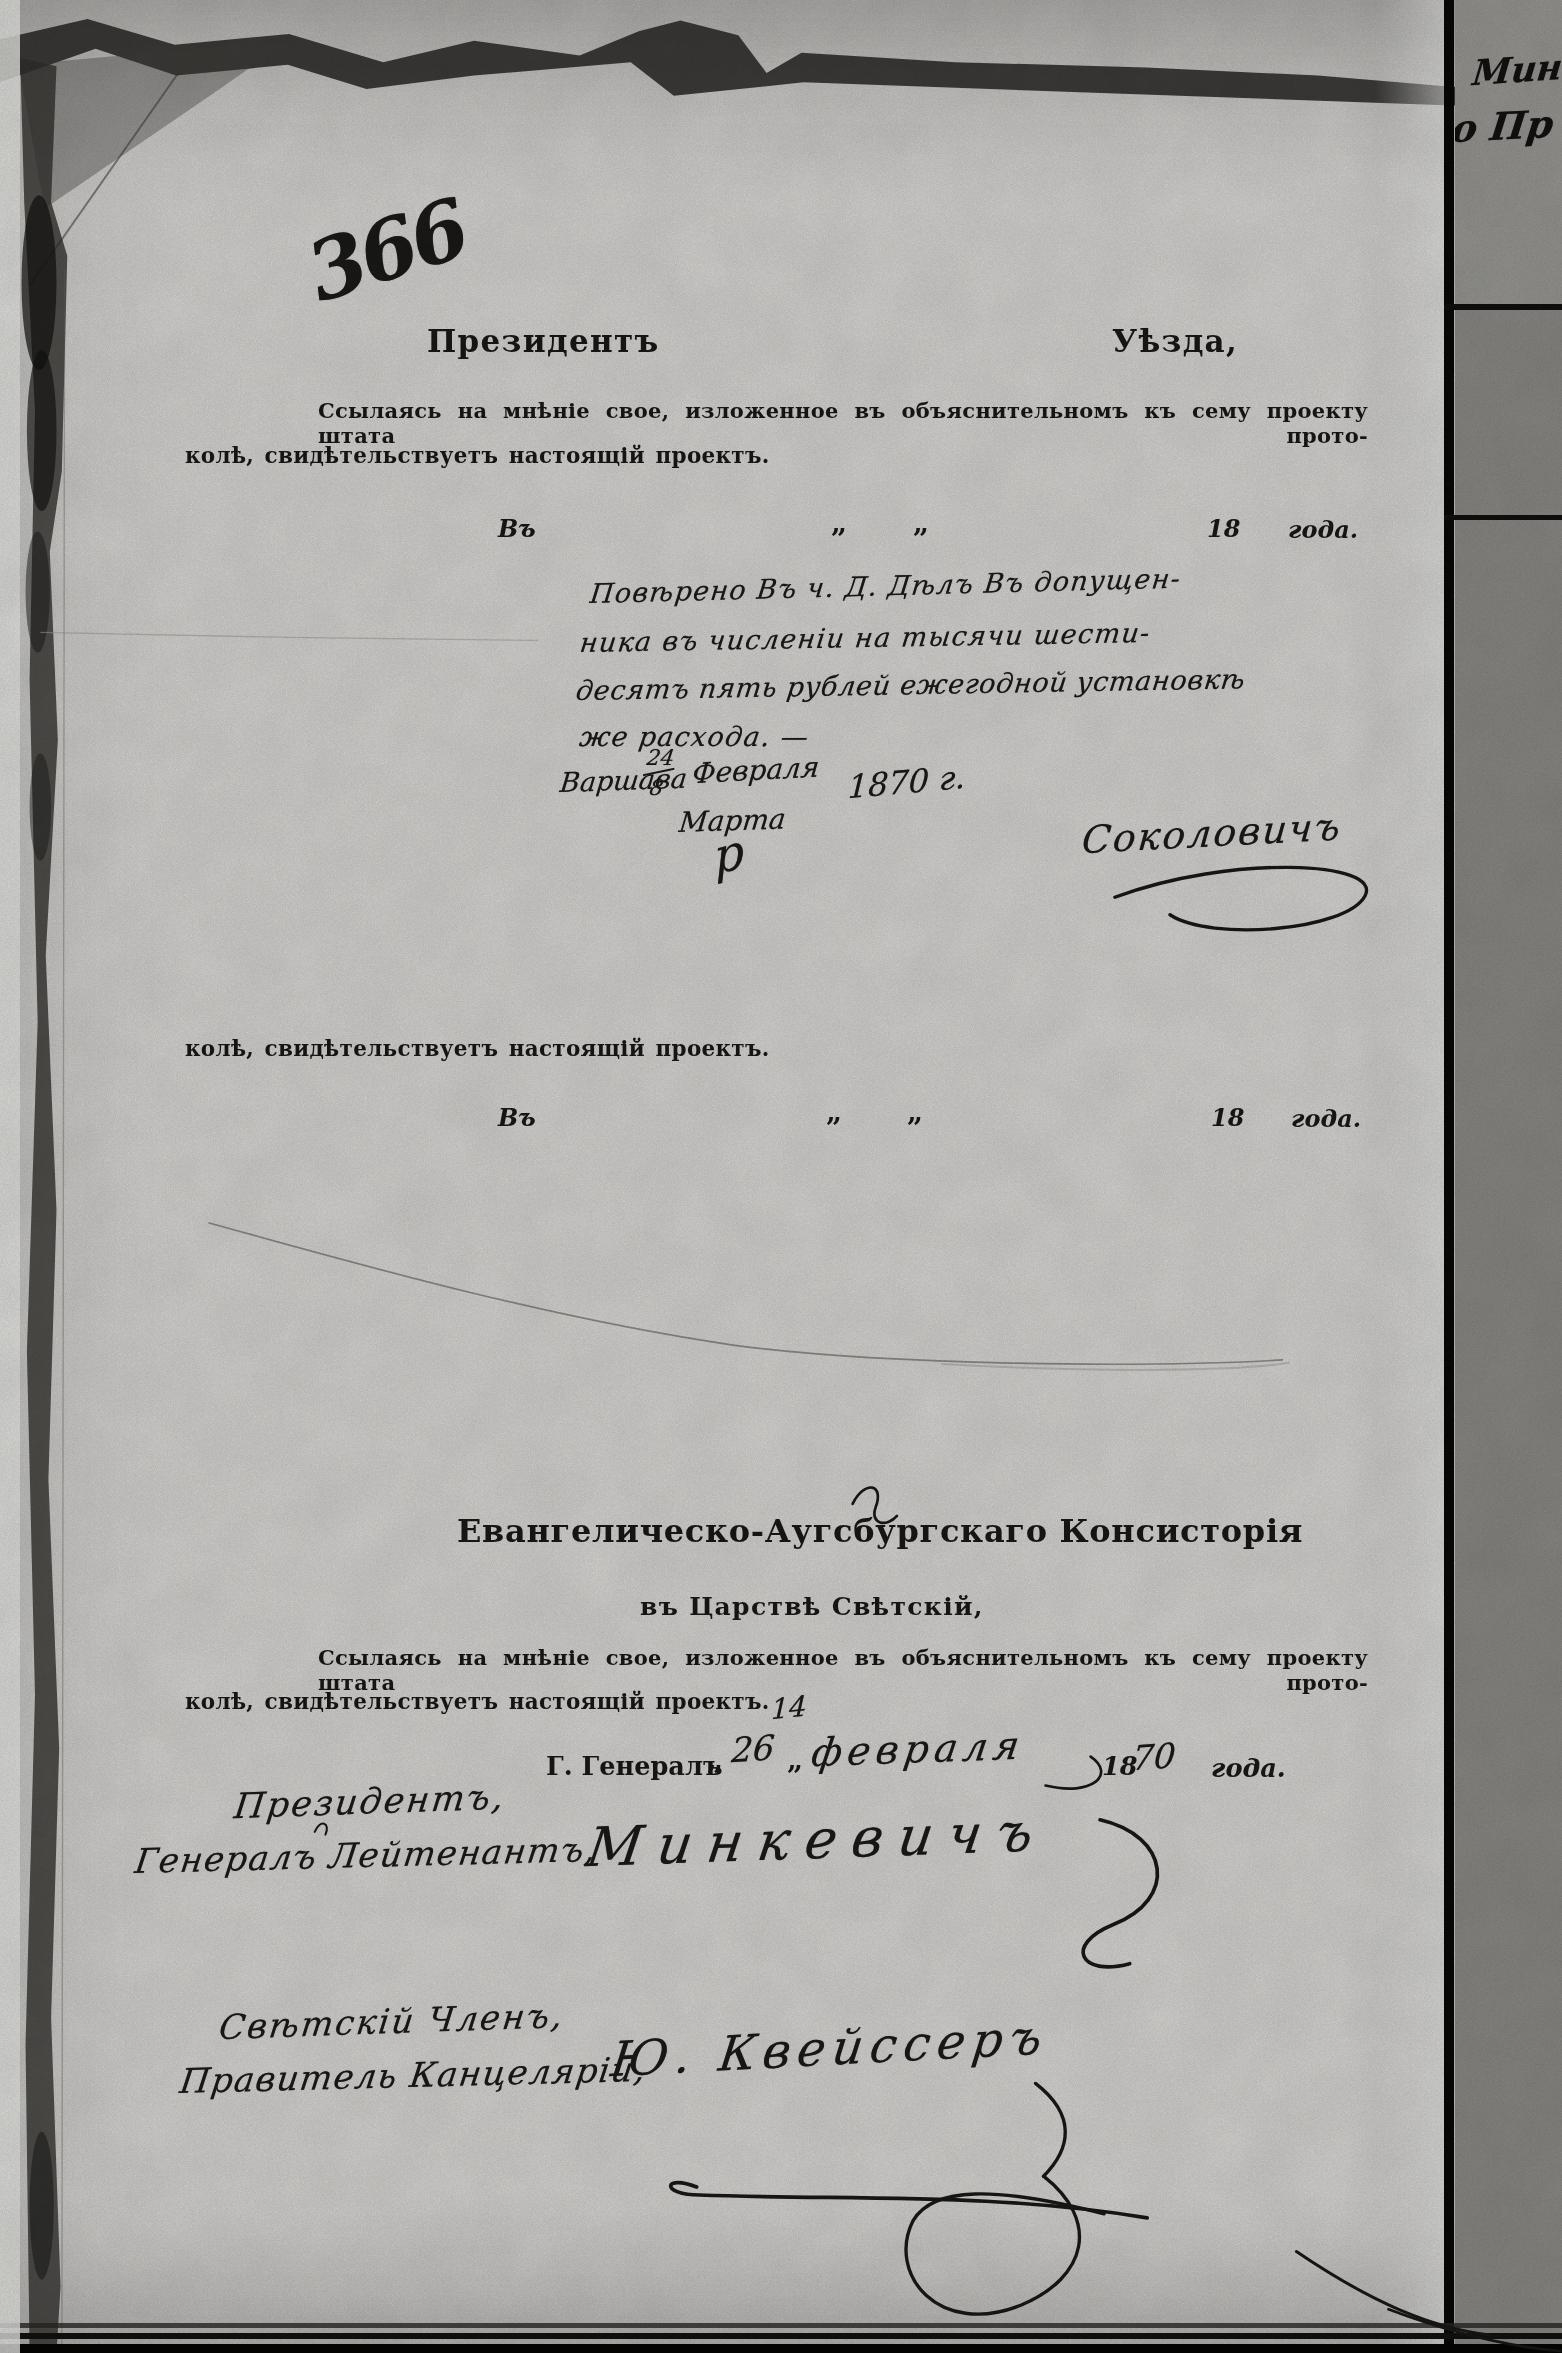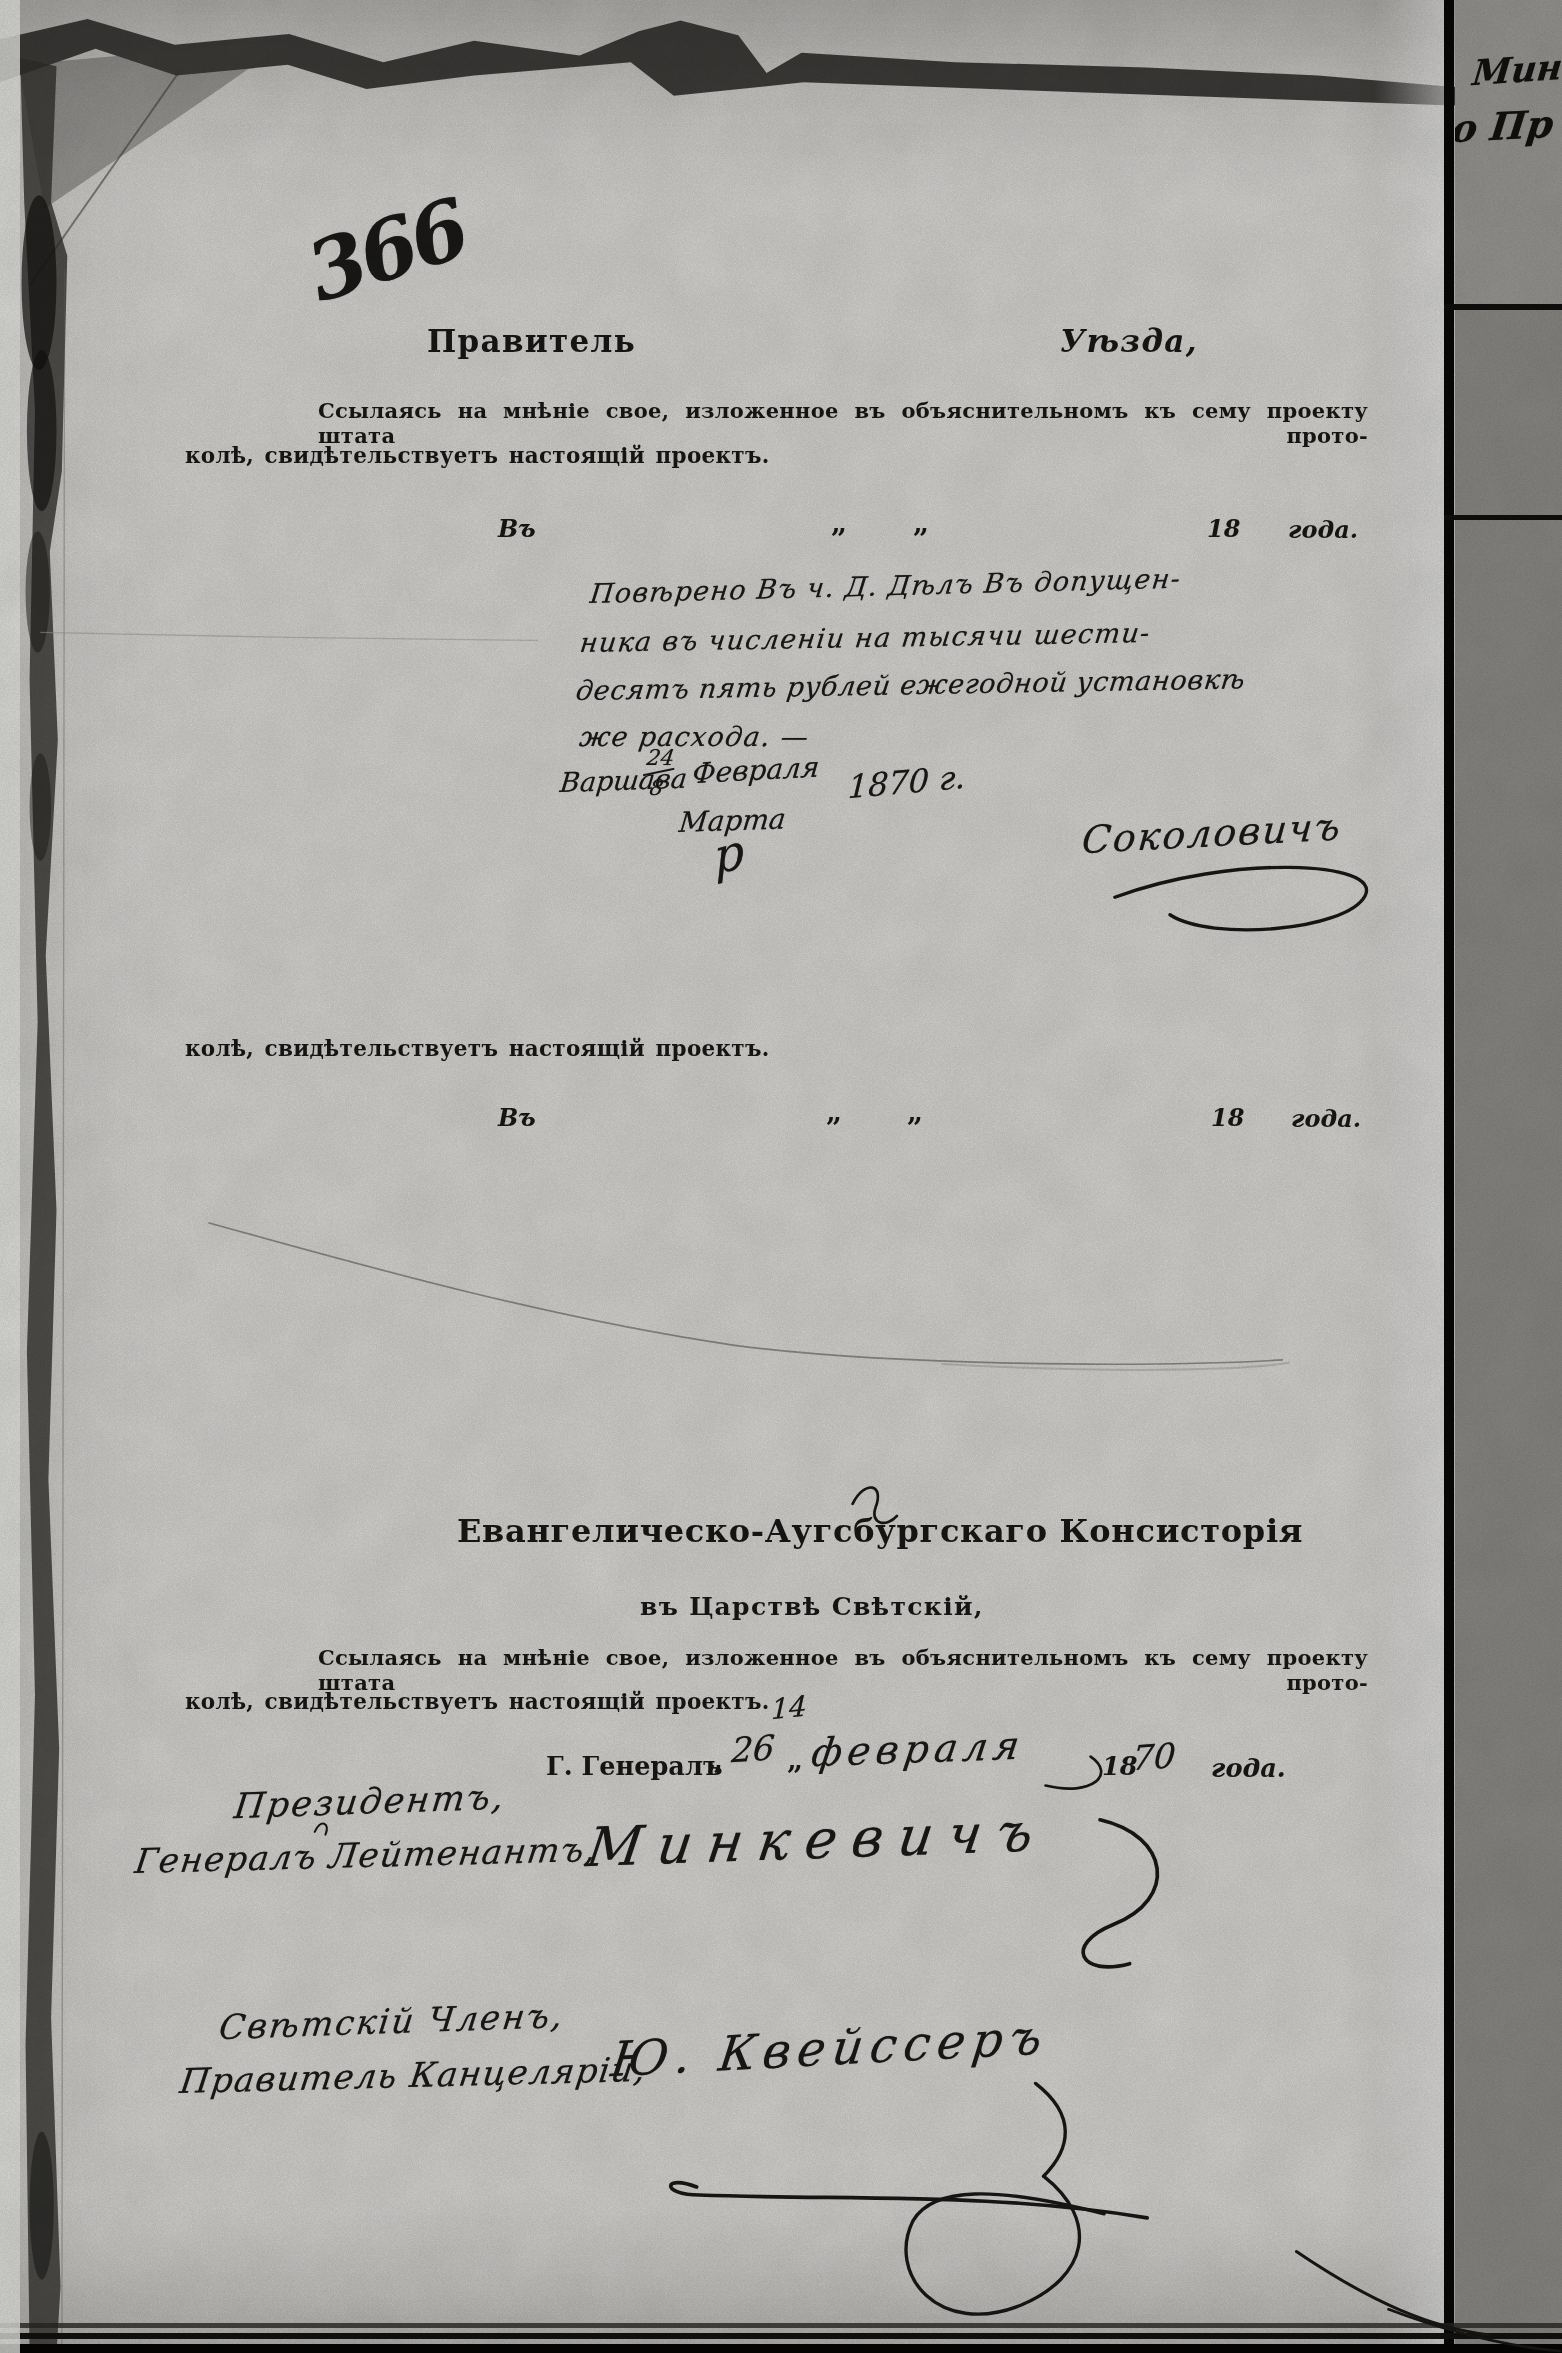--- a/index.html
+++ b/index.html
@@ -64,22 +64,22 @@
     <path d="M96,400 L92,3500" stroke="#6b6965" stroke-width="2" fill="none" opacity="0.4"></path>
 
     <path d="M60,940 C300,946 560,950 800,952" stroke="#a9a8a4" stroke-width="2" fill="none" opacity="0.6"></path>
 
     <path d="M310,1818 C560,1888 830,1962 1090,2000 C1310,2030 1700,2034 1908,2022" stroke="#5c5b58" stroke-width="2.5" fill="none" opacity="0.6"></path>
     <path d="M1400,2028 C1650,2042 1850,2038 1918,2026" stroke="#8a8986" stroke-width="3" fill="none" opacity="0.35"></path>
   </svg>
 
   <div class="abs hw" style="left:296px;top:229px;font-size:82px;font-weight:700;letter-spacing:-4px;transform:rotate(-18deg);">366</div>
 
-  <div class="abs pr" style="left:427px;top:323px;font-size:31px;letter-spacing:1.3px;">Правитель</div>
-  <div class="abs pr" style="left:1060px;top:323px;font-size:31px;letter-spacing:1.3px;font-style:italic;">Уѣзда,</div>
+  <div class="abs pr" style="left:427px;top:323px;font-size:31px;letter-spacing:1.3px;">Президентъ</div>
+  <div class="abs pr" style="left:1112px;top:323px;font-size:31px;letter-spacing:1.3px;">Уѣзда,</div>
 
   <div class="para" style="left:318px;top:398px;width:1050px;">Ссылаясь на мнѣніе свое, изложенное въ объяснительномъ къ сему проекту штата прото-</div>
   <div class="abs pr" style="left:185px;top:443px;font-size:21.5px;letter-spacing:0.3px;word-spacing:2.7px;">колѣ, свидѣтельствуетъ настоящій проектъ.</div>
 
   <div class="abs pr pr-it" style="left:498px;top:514px;font-size:24px;">Въ</div>
   <div class="abs pr" style="left:831px;top:506px;font-size:28px;">„</div>
   <div class="abs pr" style="left:913px;top:506px;font-size:28px;">„</div>
   <div class="abs pr pr-it" style="left:1207px;top:514px;font-size:24px;">18</div>
   <div class="abs pr pr-it" style="left:1288px;top:515px;font-size:24px;">года.</div>
 

